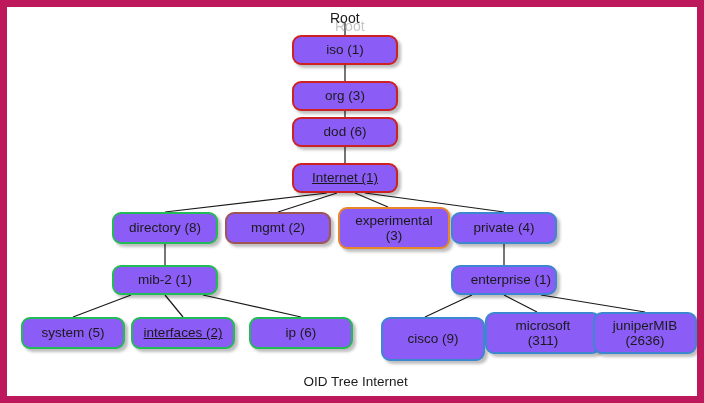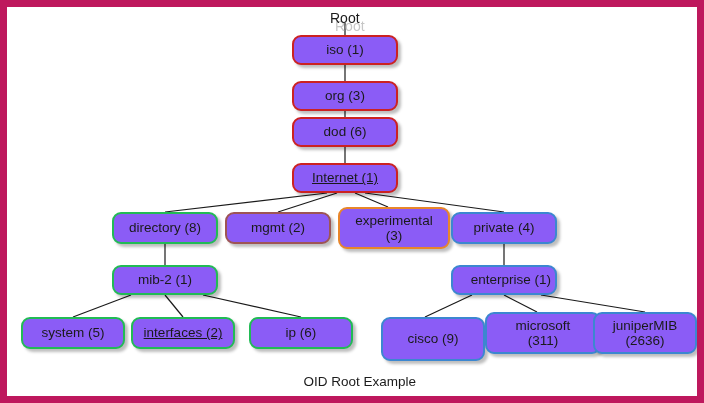--- a/index.html
+++ b/index.html
@@ -137,15 +137,15 @@
       <div class="node" style="left: 478px; top: 305px; width: 116px; height: 42px; border-color: rgb(60, 135, 208);">
         <span class="lbl">microsoft
 (311)</span>
       </div>
       <div class="node" style="left: 586px; top: 305px; width: 104px; height: 42px; border-color: rgb(60, 135, 208);">
         <span class="lbl">juniperMIB
 (2636)</span>
       </div>
     </div>
 
-  <div class="caption" style="left: 296.5px; top: 367px;">OID Root Example</div>
+  <div class="caption" style="left: 296.5px; top: 367px;">OID Tree Internet</div>
 
 </div>
 
 </body></html>

